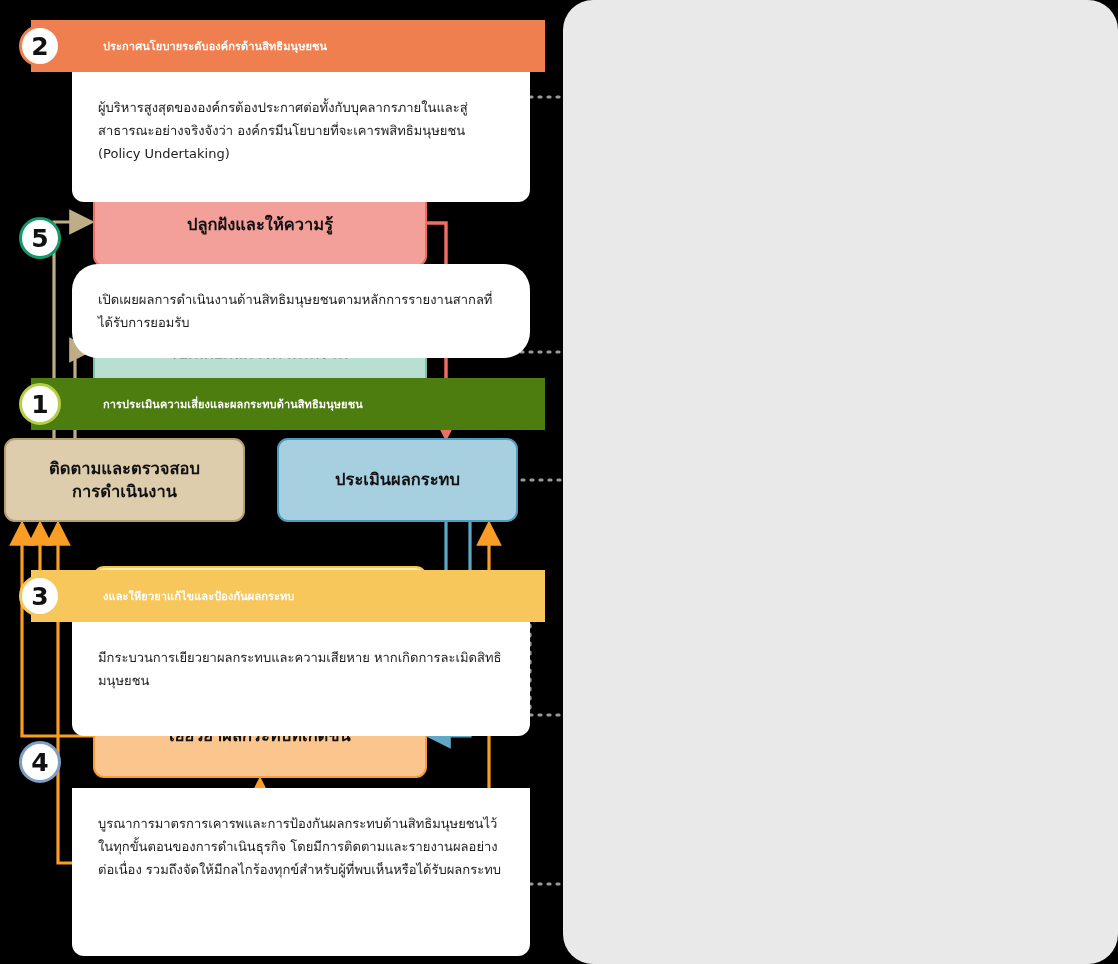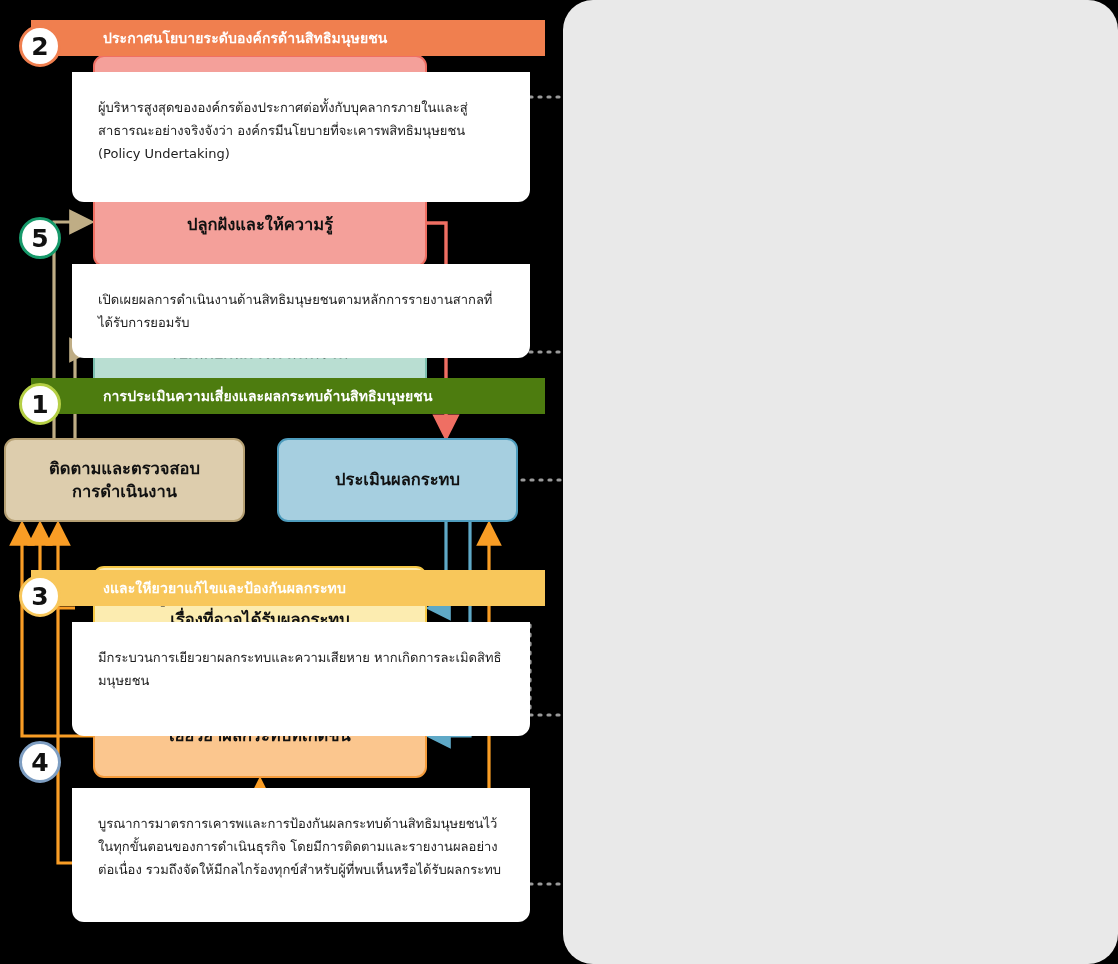--- a/index.html
+++ b/index.html
@@ -10,24 +10,24 @@
   #stage{position:absolute;inset:0;width:1118px;height:964px;}
 
   
   .panel{
     position:absolute;left:563px;top:0px;width:555px;height:964px;
     background:#e9e9e9;border-radius:30px;
   }
 
   .card{position:absolute;left:0;width:100%;}
   .card .hdr{
-    position:absolute;left:31px;top:0;height:36px;
+    position:absolute;left:31px;top:0;height:52px;
     display:flex;align-items:center;
     padding-left:72px;padding-right:10px;box-sizing:border-box;
-    color:#ffffff;font-size:14px;font-weight:700;letter-spacing:.1px;
+    color:#ffffff;font-size:11px;font-weight:700;letter-spacing:.1px;
     white-space:nowrap;
   }
   .card .body{
     position:absolute;left:72px;top:52px;
     background:#ffffff;border-radius:0 0 12px 12px;
     box-sizing:border-box;padding:24px 26px 22px 26px;
   }
   .card .body p{
     margin:0;color:#1c1c1c;font-size:13px;line-height:1.78;
   }
@@ -140,41 +140,41 @@
       <div class="card" style="top: 20px; height: 182px;">
         <div class="hdr" style="background: rgb(240, 127, 79); width: 514px;">
           <span>ประกาศนโยบายระดับองค์กรด้านสิทธิมนุษยชน</span>
         </div>
         <div class="body" style="width: 458px; height: 130px;">
           <p>ผู้บริหารสูงสุดขององค์กรต้องประกาศต่อทั้งกับบุคลากรภายในและสู่สาธารณะอย่างจริงจังว่า องค์กรมีนโยบายที่จะเคารพสิทธิมนุษยชน (Policy Undertaking)</p>
         </div>
         <div class="badge" style="border: 3.5px solid rgb(240, 127, 79);">2</div>
       </div>
       <div class="card" style="top: 212px; height: 155px;">
-        <div class="body" style="width: 458px; height: 94px;">
+        <div class="body" style="width: 458px; height: 94px; border-radius: 26px;">
           <p>เปิดเผยผลการดำเนินงานด้านสิทธิมนุษยชนตามหลักการรายงานสากลที่ได้รับการยอมรับ</p>
         </div>
         <div class="badge" style="border: 3.5px solid rgb(22, 153, 106);">5</div>
       </div>
       <div class="card" style="top: 378px; height: 182px;">
         <div class="hdr" style="background: #4d7c0f; width: 514px;">
           <span>การประเมินความเสี่ยงและผลกระทบด้านสิทธิมนุษยชน</span>
         </div>
         <div class="badge" style="border: 3.5px solid rgb(181, 207, 69);">1</div>
       </div>
       <div class="card" style="top: 570px; height: 155px;">
         <div class="hdr" style="background: rgb(248, 199, 91); width: 514px;">
           <span>งและใหียวยาแก้ไขและป้องกันผลกระทบ</span>
         </div>
         <div class="body" style="width: 458px; height: 114px;">
           <p>มีกระบวนการเยียวยาผลกระทบและความเสียหาย หากเกิดการละเมิดสิทธิมนุษยชน</p>
         </div>
         <div class="badge" style="border: 3.5px solid rgb(248, 199, 91);">3</div>
       </div>
       <div class="card" style="top: 736px; height: 210px;">
-        <div class="body" style="width: 458px; height: 134px;">
+        <div class="body" style="width: 458px; height: 168px;">
           <p>บูรณาการมาตรการเคารพและการป้องกันผลกระทบด้านสิทธิมนุษยชนไว้ในทุกขั้นตอนของการดำเนินธุรกิจ โดยมีการติดตามและรายงานผลอย่างต่อเนื่อง รวมถึงจัดให้มีกลไกร้องทุกข์สำหรับผู้ที่พบเห็นหรือได้รับผลกระทบ</p>
         </div>
         <div class="badge" style="border: 3.5px solid rgb(126, 158, 194);">4</div>
       </div>
     </div>
 
 </div>
 
 </body></html>

